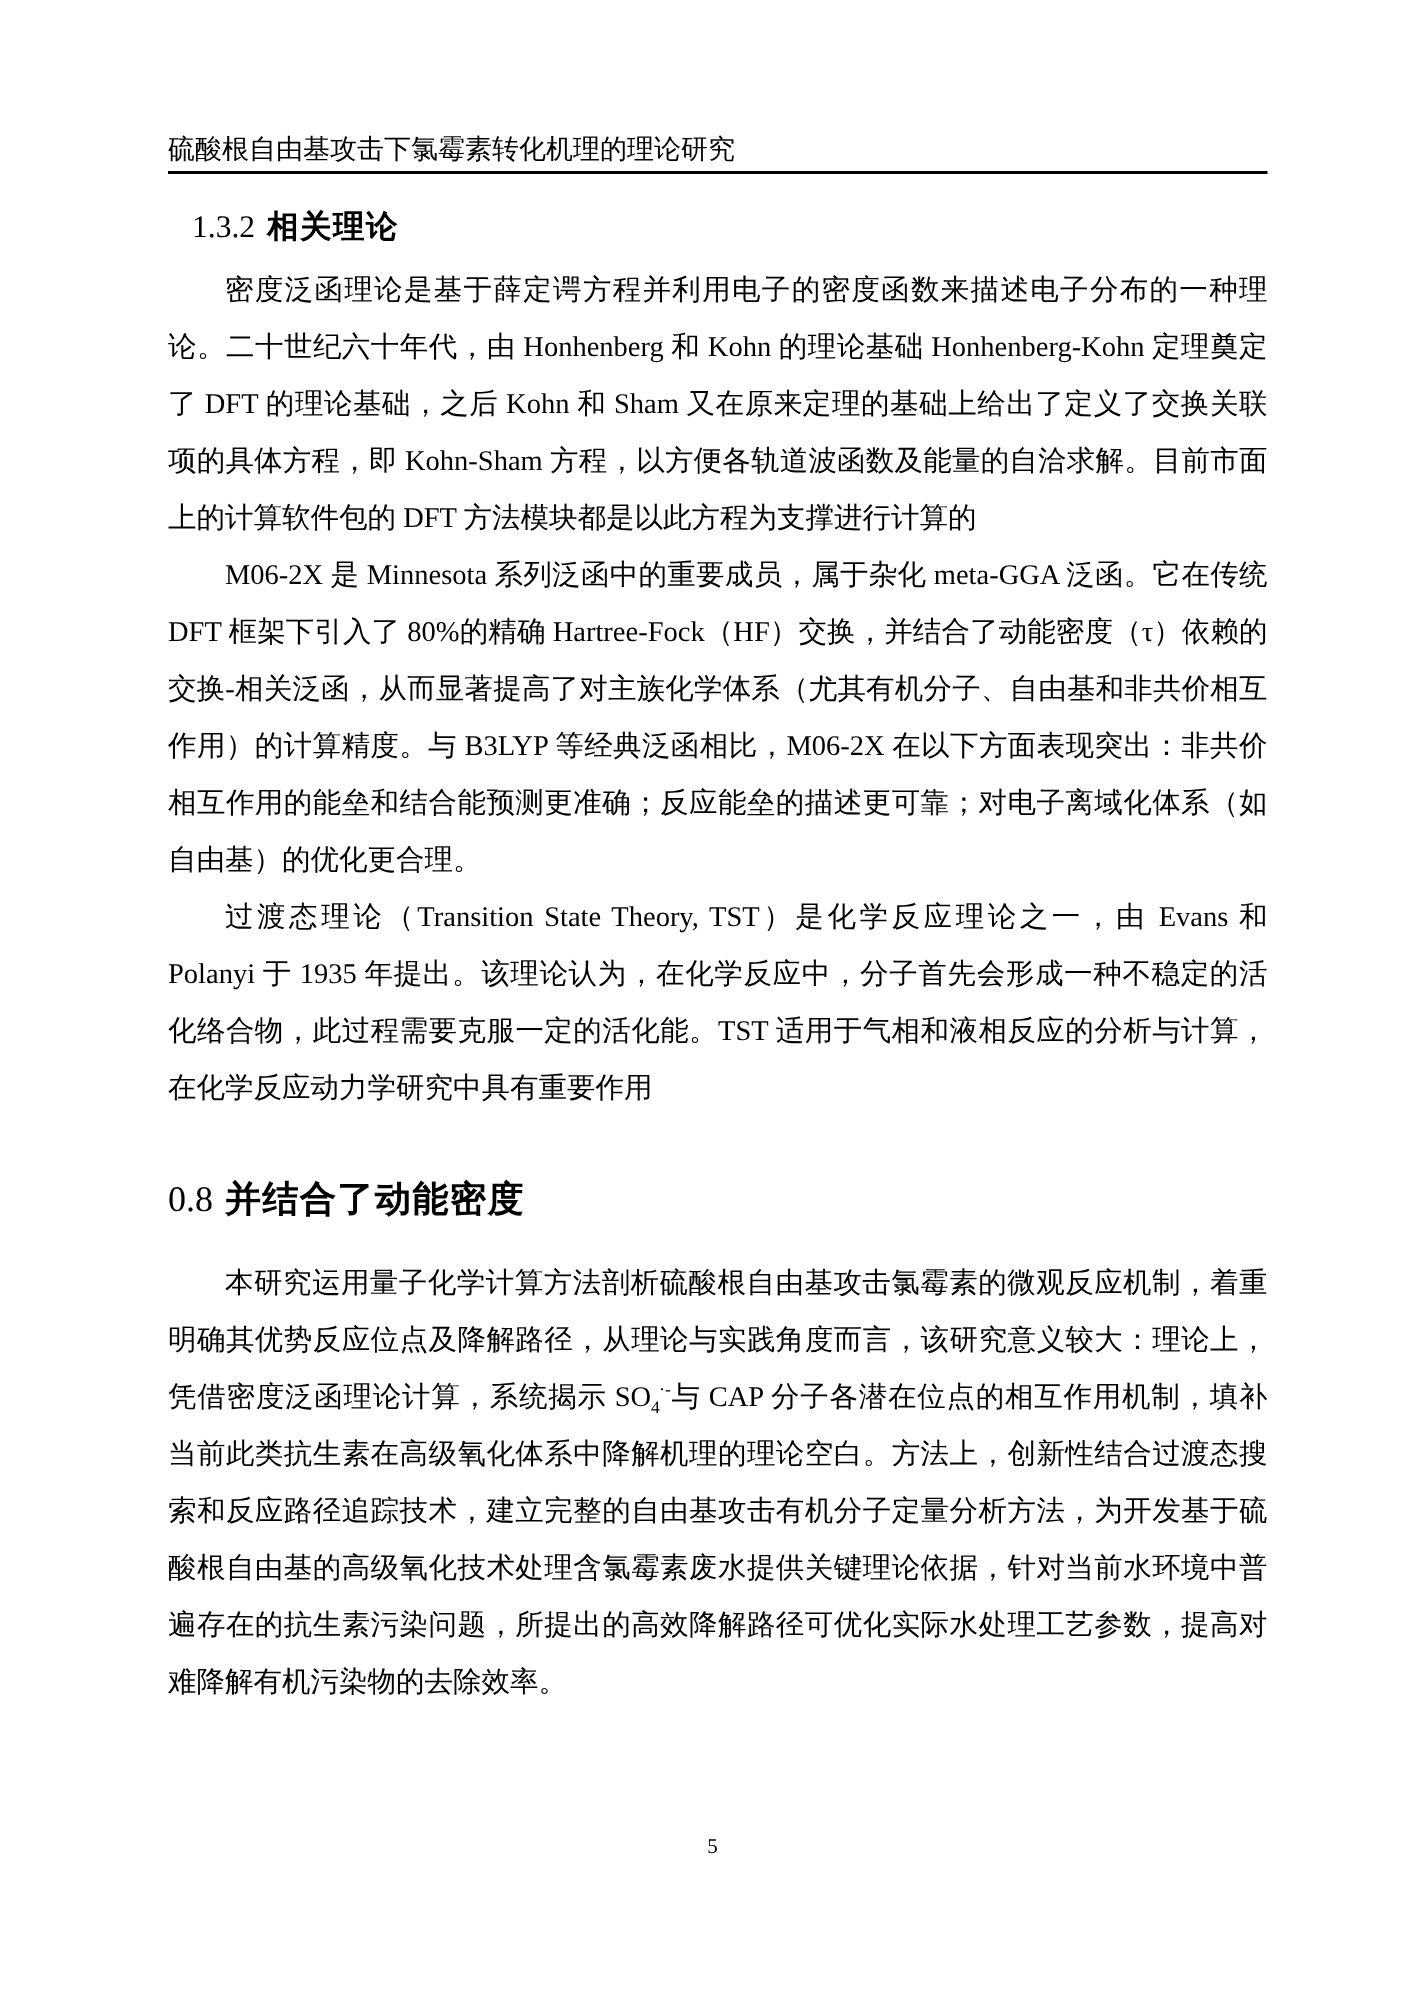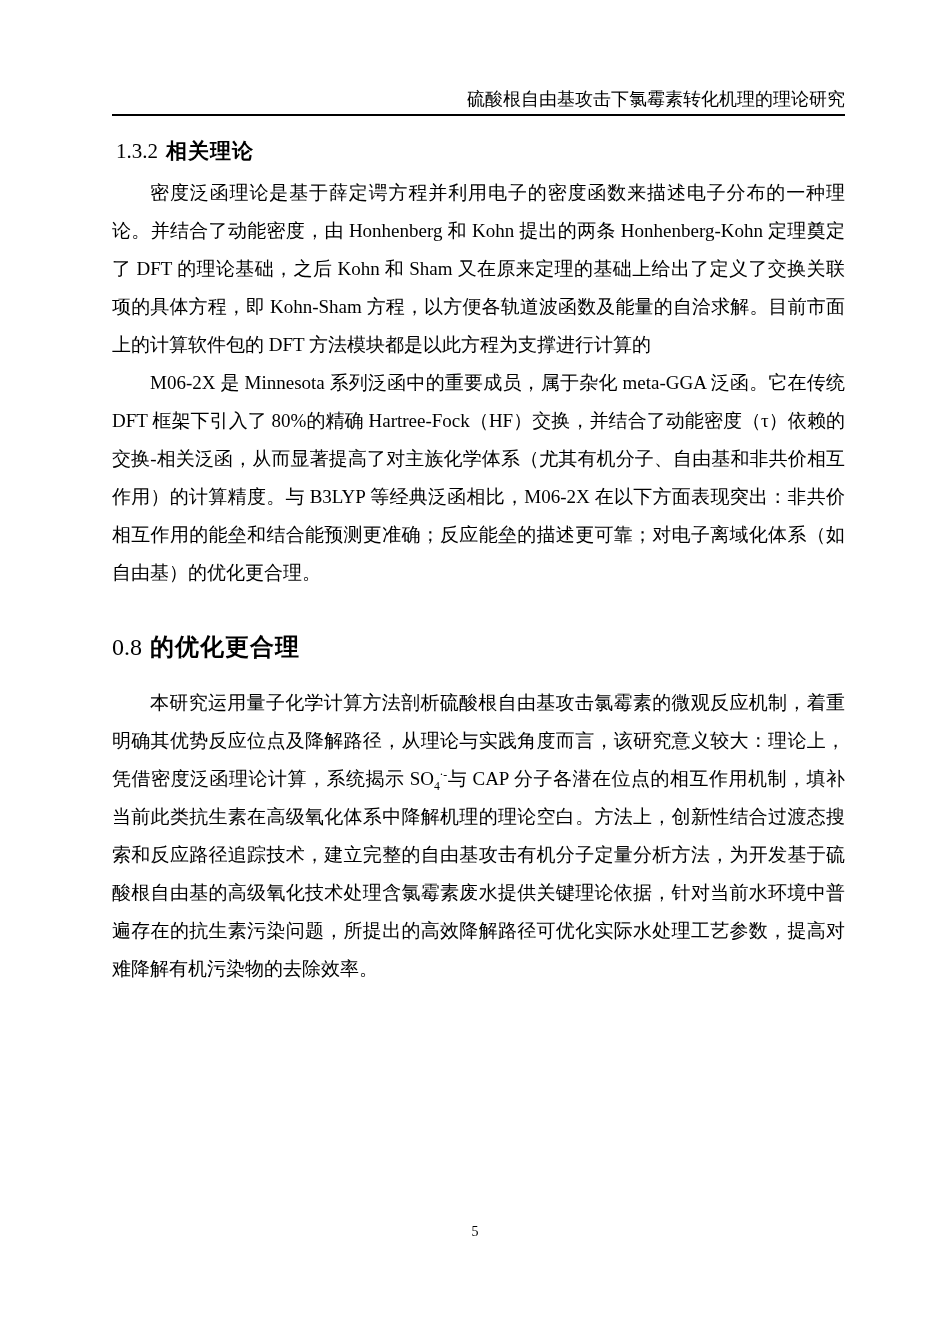--- a/index.html
+++ b/index.html
@@ -11,31 +11,31 @@
     color: #000000;
     font-family: "Liberation Serif", serif;
     overflow: hidden;
     box-sizing: border-box;
   }
   .doc-header {
     margin: 0 105px 0 112px;
     padding-top: 86px;
   }
   .running-head {
-    text-align: right;
+    text-align: left;
     font-size: 18px;
     line-height: 26px;
     padding-bottom: 2px;
     border-bottom: 2px solid #000000;
   }
   .doc-body {
     margin: 0 105px 0 112px;
   }
   .h3 {
-    margin: 22px 0 10px 4px;
+    margin: 22px 0 10px 16px;
     font-size: 21px;
     line-height: 26px;
     font-weight: normal;
   }
   .h2 {
     margin: 40px 0 22px 0;
     font-size: 24px;
     line-height: 30px;
     font-weight: normal;
   }
@@ -83,26 +83,27 @@
 <div class="page">
 
   <header class="doc-header">
     <div class="running-head">硫酸根自由基攻击下氯霉素转化机理的理论研究</div>
   </header>
 
   <main class="doc-body">
 
     <h3 class="h3"><span class="h-num">1.3.2</span><span class="h-title-cn">相关理论</span></h3>
 
-    <p class="para">密度泛函理论是基于薛定谔方程并利用电子的密度函数来描述电子分布的一种理论。并结合了动能密度，由 Honhenberg 和 Kohn 提出的两条 Honhenberg-Kohn 定理奠定了 DFT 的理论基础，之后 Kohn 和 Sham 又在原来定理的基础上给出了定义了交换关联项的具体方程，即 Kohn-Sham 方程，以方便各轨道波函数及能量的自洽求解。目前市面上的计算软件包的 DFT 方法模块都是以此方程为支撑进行计算的</p>
+    <p class="para">密度泛函理论是基于薛定谔方程并利用电子的密度函数来描述电子分布的一种理论。二十世纪六十年代，由 Honhenberg 和 Kohn 的理论基础 Honhenberg-Kohn 定理奠定了 DFT 的理论基础，之后 Kohn 和 Sham 又在原来定理的基础上给出了定义了交换关联项的具体方程，即 Kohn-Sham 方程，以方便各轨道波函数及能量的自洽求解。目前市面上的计算软件包的 DFT 方法模块都是以此方程为支撑进行计算的</p>
 
     <p class="para">M06-2X 是 Minnesota 系列泛函中的重要成员，属于杂化 meta-GGA 泛函。它在传统 DFT 框架下引入了 80%的精确 Hartree-Fock（HF）交换，并结合了动能密度（τ）依赖的交换-相关泛函，从而显著提高了对主族化学体系（尤其有机分子、自由基和非共价相互作用）的计算精度。与 B3LYP 等经典泛函相比，M06-2X 在以下方面表现突出：非共价相互作用的能垒和结合能预测更准确；反应能垒的描述更可靠；对电子离域化体系（如自由基）的优化更合理。</p>
 
+    <p class="para">过渡态理论（Transition State Theory, TST）是化学反应理论之一，由 Evans 和 Polanyi 于 1935 年提出。该理论认为，在化学反应中，分子首先会形成一种不稳定的活化络合物，此过程需要克服一定的活化能。TST 适用于气相和液相反应的分析与计算，在化学反应动力学研究中具有重要作用</p>
 
-    <h2 class="h2"><span class="h-num">0.8</span><span class="h-title-cn">的优化更合理</span></h2>
+    <h2 class="h2"><span class="h-num">0.8</span><span class="h-title-cn">并结合了动能密度</span></h2>
 
     <p class="para"><span>本研究运用量子化学计算方法剖析硫酸根自由基攻击氯霉素的微观反应机制，着重明确其优势反应位点及降解路径，从理论与实践角度而言，该研究意义较大：理论上，凭借密度泛函理论计算，系统揭示 </span><span class="chem"><span>SO</span><sub>4</sub><sup>·-</sup></span><span>与 CAP 分子各潜在位点的相互作用机制，填补当前此类抗生素在高级氧化体系中降解机理的理论空白。方法上，创新性结合过渡态搜索和反应路径追踪技术，建立完整的自由基攻击有机分子定量分析方法，为开发基于硫酸根自由基的高级氧化技术处理含氯霉素废水提供关键理论依据，针对当前水环境中普遍存在的抗生素污染问题，所提出的高效降解路径可优化实际水处理工艺参数，提高对难降解有机污染物的去除效率。</span></p>
 
   </main>
 
   <footer class="doc-footer">
     <span class="page-number">5</span>
   </footer>
 
 </div>

